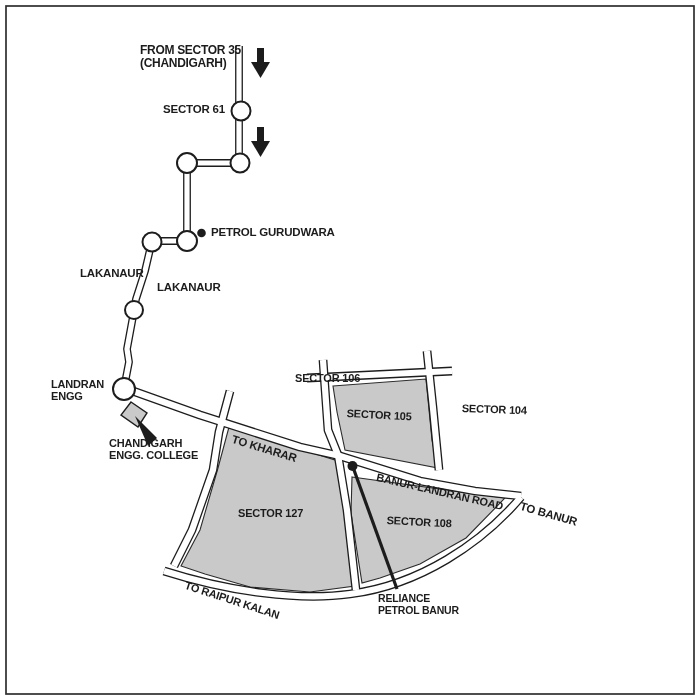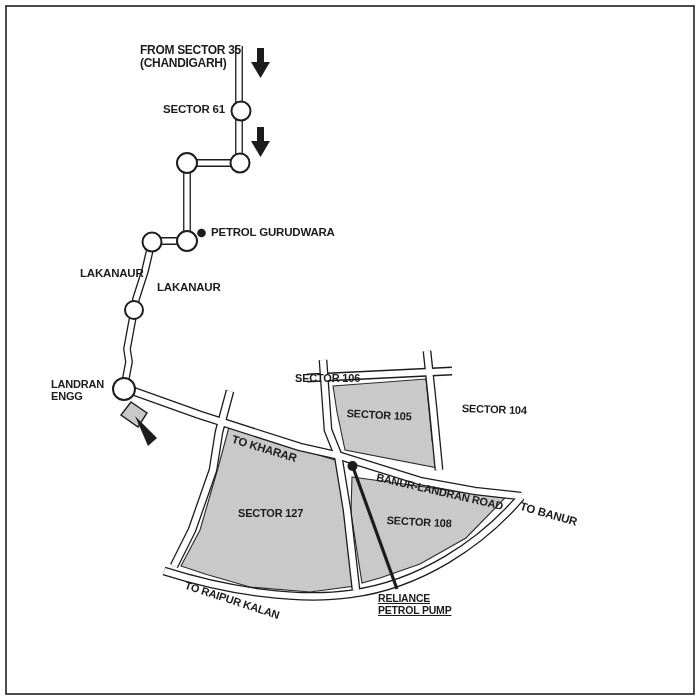--- a/index.html
+++ b/index.html
@@ -104,37 +104,41 @@
 
   <div class="lbl" style="left:80px; top:267px; font-size:11.5px;">LAKANAUR</div>
 
   <div class="lbl" style="left:157px; top:281px; font-size:11.5px;">LAKANAUR</div>
 
   <div class="lbl" style="left:51px; top:378px;">
     <div>LANDRAN</div>
     <div>ENGG</div>
   </div>
 
+  <div class="lbl" style="left:109px; top:437px;">
+    <div>CHANDIGARH</div>
+    <div>ENGG. COLLEGE</div>
+  </div>
 
   <div class="lbl" style="left:250px; top:372px;margin-left:45px;">SECTOR 106</div>
 
   <div class="lbl" style="left:347px; top:407px; transform:rotate(3deg);">SECTOR 105</div>
 
   <div class="lbl" style="left:462px; top:402px; transform:rotate(2deg);">SECTOR 104</div>
 
   <div class="lbl" style="left:238px; top:507px;">SECTOR 127</div>
 
   <div class="lbl" style="left:387px; top:514px; transform:rotate(3deg);">SECTOR 108</div>
 
   <div class="lbl" style="left:234px; top:433px; font-size:11.5px; transform:rotate(17deg);">TO KHARAR</div>
 
   <div class="lbl" style="left:378px; top:471px; transform:rotate(13deg);">BANUR-LANDRAN ROAD</div>
 
   <div class="lbl" style="left:522px; top:500px; font-size:11.5px; transform:rotate(16deg);">TO BANUR</div>
 
   <div class="lbl" style="left:187px; top:579px; transform:rotate(18deg);">TO RAIPUR KALAN</div>
 
-  <div class="lbl" style="left:378px; top:593px; font-size:10.5px;text-decoration:underline;">
+  <div class="lbl" style="left:378px; top:593px; font-size:10.5px;">
     <div>RELIANCE</div>
-    <div>PETROL PUMP</div>
+    <div>PETROL BANUR</div>
   </div>
 
 </div>
 
 </body></html>

